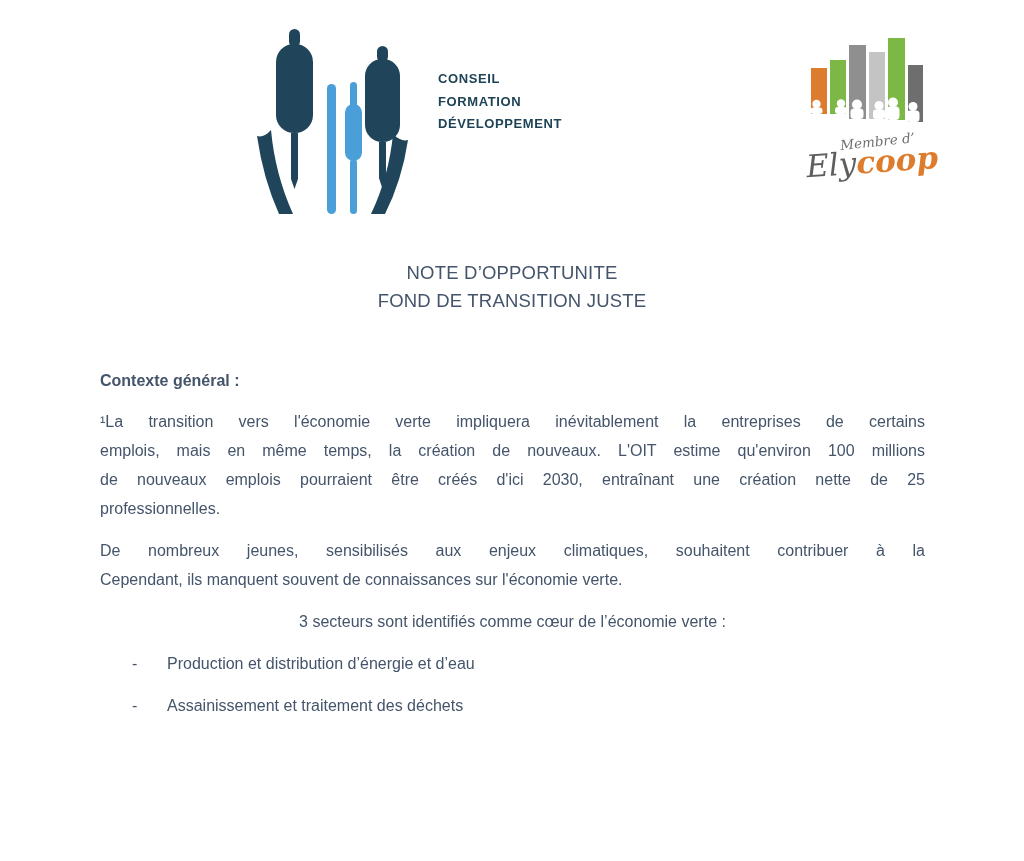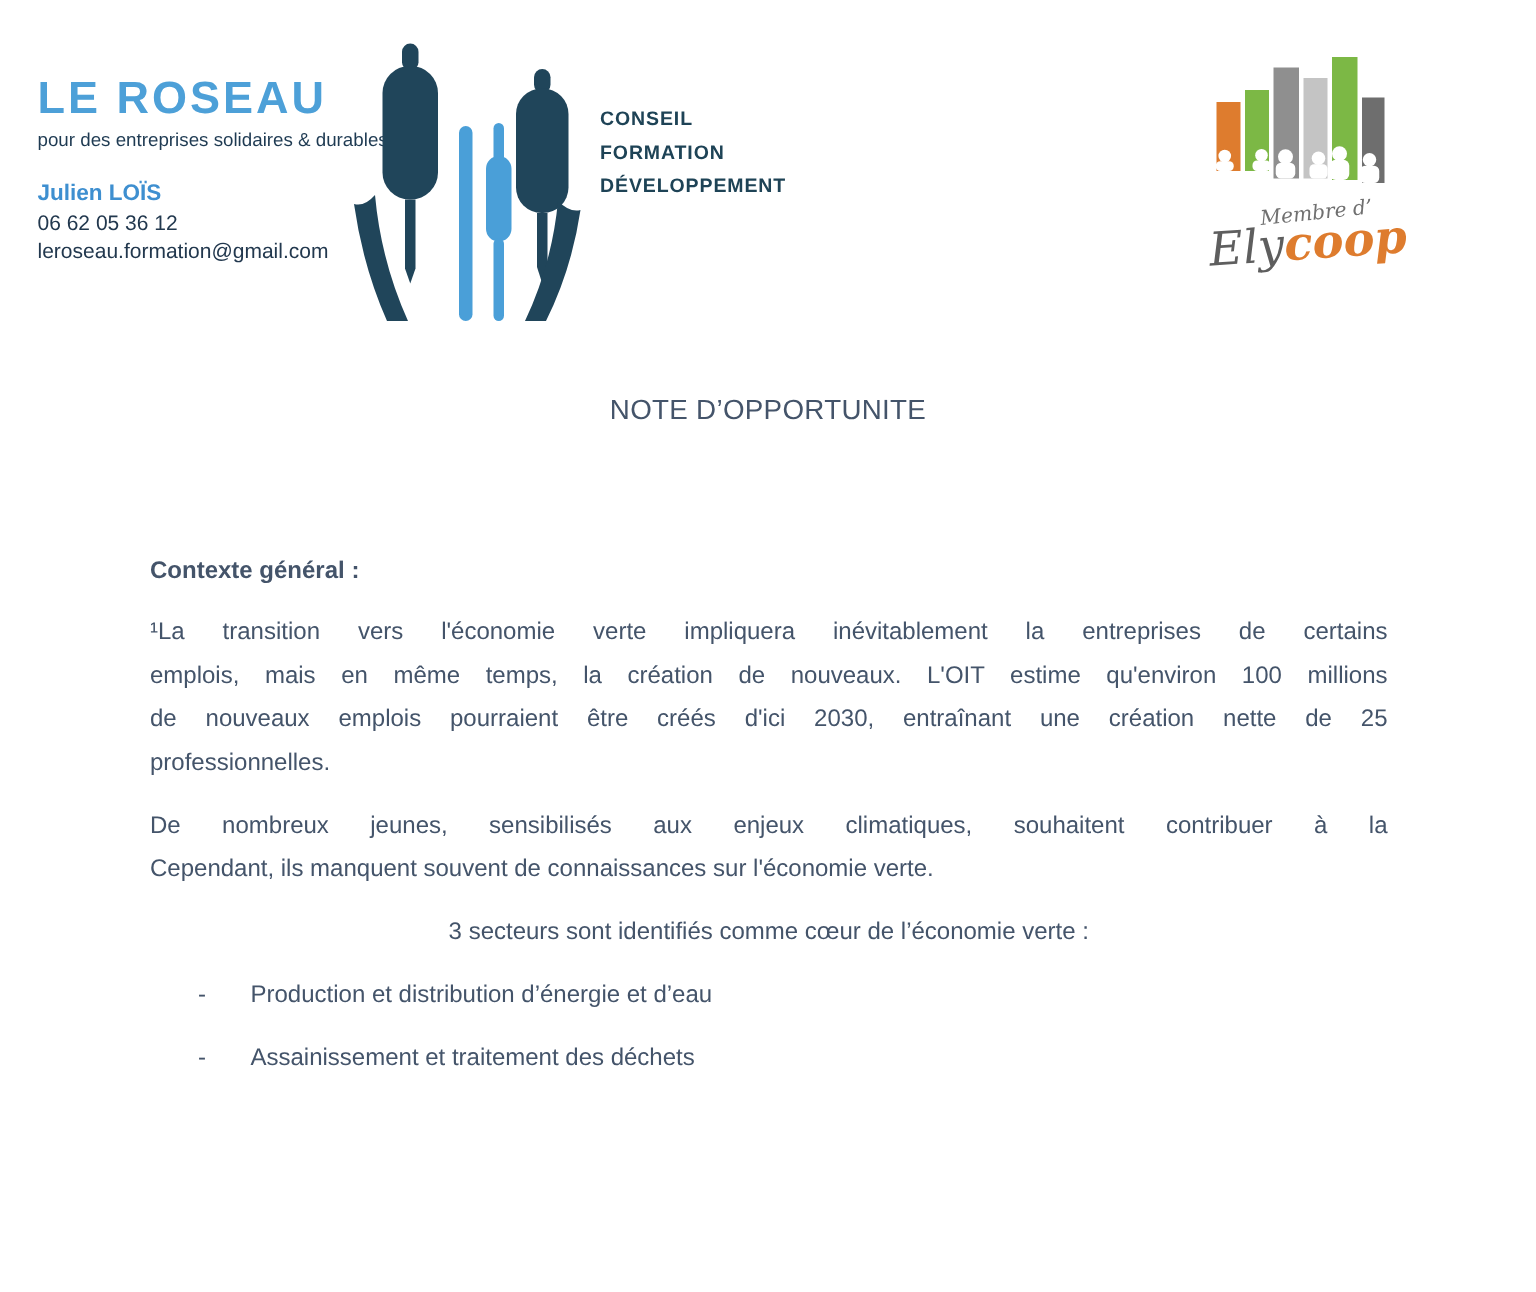--- a/index.html
+++ b/index.html
@@ -13,21 +13,21 @@
         font-family:"Liberation Sans",sans-serif;color:var(--body-text);}
 
   
   .roseau{position:absolute;left:25px;top:48px;width:240px;}
   .roseau-name{font-size:30px;font-weight:800;letter-spacing:2px;color:var(--roseau-blue);line-height:36px;}
   .roseau-tagline{font-size:12.5px;color:#1E3A52;margin-top:2px;}
   .roseau-contact-name{font-size:15px;font-weight:700;color:var(--contact-blue);margin-top:20px;}
   .roseau-phone,.roseau-email{font-size:14px;color:#22384E;margin-top:3px;}
 
   
-  .center-logo{position:absolute;left:230px;top:26px;display:flex;}
+  .center-logo{position:absolute;left:251px;top:26px;display:flex;gap:17px;}
   .logo-text{margin-left:10px;margin-top:42px;font-size:13px;font-weight:700;
              color:var(--dark-navy);letter-spacing:0.6px;line-height:22.5px;}
 
   
   .elycoop{position:absolute;left:806px;top:35px;width:150px;}
   .elycoop-membre{font-family:"DejaVu Serif",serif;font-style:italic;font-size:13.5px;color:#707070;
                   margin-left:34px;margin-top:0px;transform:rotate(-6deg);}
   .elycoop-brand{font-family:"DejaVu Serif",serif;font-style:italic;font-size:31px;line-height:34px;
                  margin-top:-3px;margin-left:0px;transform:rotate(-4deg);white-space:nowrap;}
   .ely{color:#5E5E5E;} .coop{color:var(--elycoop-orange);font-weight:600;}
@@ -45,27 +45,20 @@
   .single-line{text-align:center;}
   .bullet-row{display:flex;margin-bottom:13px;}
   .bullet-dash{margin-left:32px;width:35px;flex:none;}
   .bullet-text{flex:1;}
 </style>
 </head>
 <body>
 
 <div class="page">
 
-  <div class="roseau">
-    <div class="roseau-name">LE ROSEAU</div>
-    <div class="roseau-tagline">pour des entreprises solidaires &amp; durables</div>
-    <div class="roseau-contact-name">Julien LOÏS</div>
-    <div class="roseau-phone">06 62 05 36 12</div>
-    <div class="roseau-email">leroseau.formation@gmail.com</div>
-  </div>
 
   <div class="center-logo">
     <svg class="logo-svg" width="160" height="190" viewBox="0 0 160 190">
       <g fill="#20455A">
         <rect x="38" y="3" width="11" height="18" rx="5.5"></rect>
         <rect x="25" y="18" width="37" height="89" rx="18"></rect>
         <path d="M40,107 h7 v46 l-3.5,10 -3.5,-10 z"></path>
         <path d="M6,110 Q12,152 28,188 L42,188 Q24,148 20,104 Q13,112 6,110 Z"></path>
         <rect x="126" y="20" width="11" height="16" rx="5.5"></rect>
         <rect x="114" y="33" width="35" height="83" rx="17"></rect>
@@ -110,20 +103,21 @@
       </g>
     </svg>
     <div class="elycoop-membre">Membre d’</div>
     <div class="elycoop-brand">
       <span class="ely">Ely</span><span class="coop">coop</span>
     </div>
   </div>
 
   <div class="doc-title">
     <div>NOTE D’OPPORTUNITE</div>
+    <div>FOND DE TRANSITION JUSTE</div>
   </div>
 
   <div class="body-block">
     <div class="body-heading">Contexte général :</div>
 
     <div class="para">
         <div class="jline">¹La transition vers l'économie verte impliquera inévitablement la entreprises de certains</div>
         <div class="jline">emplois, mais en même temps, la création de nouveaux. L'OIT estime qu'environ 100 millions</div>
         <div class="jline">de nouveaux emplois pourraient être créés d'ici 2030, entraînant une création nette de 25</div>
         <div class="jline last">professionnelles.</div>

